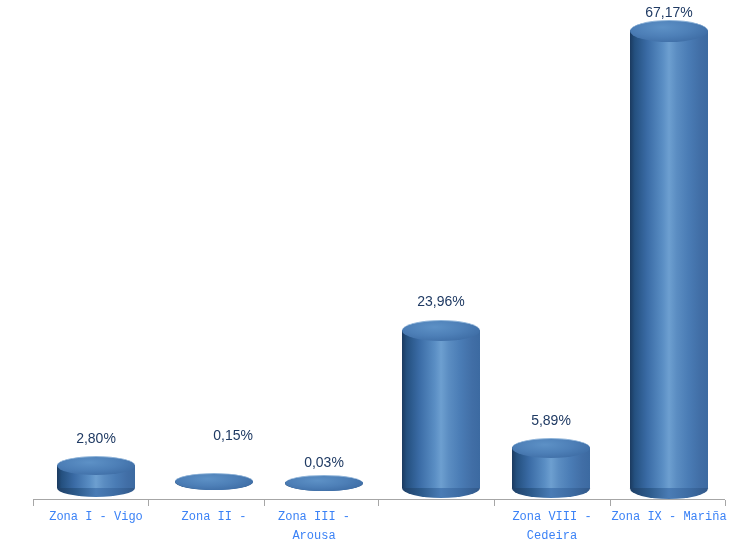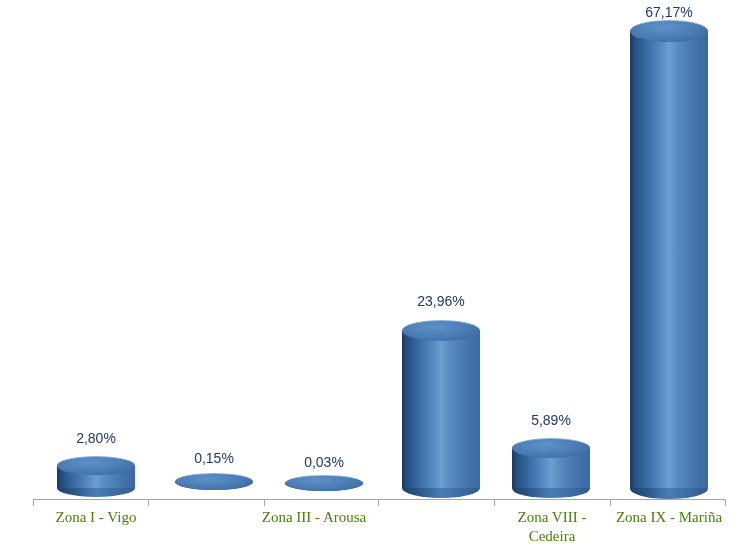--- a/index.html
+++ b/index.html
@@ -101,24 +101,24 @@
     color: #1f3a63;
     font-family: "Liberation Sans", sans-serif;
     white-space: nowrap;
   }
 
   
   .cat-label {
     position: absolute;
     top: 508px;
     text-align: center;
-    font-size: 15px;
+    font-size: 12px;
     line-height: 19px;
-    color: #4d7c0f;
-    font-family: Liberation Serif, serif;
+    color: #3b82f6;
+    font-family: Liberation Mono, monospace;
   }
 </style>
 </head>
 <body>
 
 <div id="chart-root">
 
   <div class="plot-area">
 
   <div class="bar" style="left: 57px; width: 78px; top: 456px; height: 41px;">
@@ -159,31 +159,32 @@
       <div class="axis-tick" style="left: 33px;"></div>
       <div class="axis-tick" style="left: 148px;"></div>
       <div class="axis-tick" style="left: 264px;"></div>
       <div class="axis-tick" style="left: 378px;"></div>
       <div class="axis-tick" style="left: 494px;"></div>
       <div class="axis-tick" style="left: 610px;"></div>
       <div class="axis-tick" style="left: 725px;"></div>
     </div>
   <div id="values-layer">
       <div class="value-label" style="left: 57px; width: 78px; top: 430px;">2,80%</div>
-      <div class="value-label" style="left: 175px; width: 78px; top: 450px;">0,15%</div>
+      <div class="value-label" style="left: 175px; width: 78px; top: 427px; text-align: right;">0,15%</div>
       <div class="value-label" style="left: 285px; width: 78px; top: 454px;">0,03%</div>
       <div class="value-label" style="left: 402px; width: 78px; top: 293px;">23,96%</div>
       <div class="value-label" style="left: 512px; width: 78px; top: 412px;">5,89%</div>
       <div class="value-label" style="left: 630px; width: 78px; top: 4px;">67,17%</div>
     </div>
   <div id="cats-layer">
       <div class="cat-label" style="left: 38px; width: 116px;">
         <div>Zona I - Vigo</div>
       </div>
       <div class="cat-label" style="left: 156px; width: 116px;">
+        <div>Zona II -</div>
       </div>
       <div class="cat-label" style="left: 256px; width: 116px;">
         <div>Zona III - Arousa</div>
       </div>
       <div class="cat-label" style="left: 379px; width: 124px;">
       </div>
       <div class="cat-label" style="left: 494px; width: 116px;">
         <div>Zona VIII - Cedeira</div>
       </div>
       <div class="cat-label" style="left: 611px; width: 116px;">

